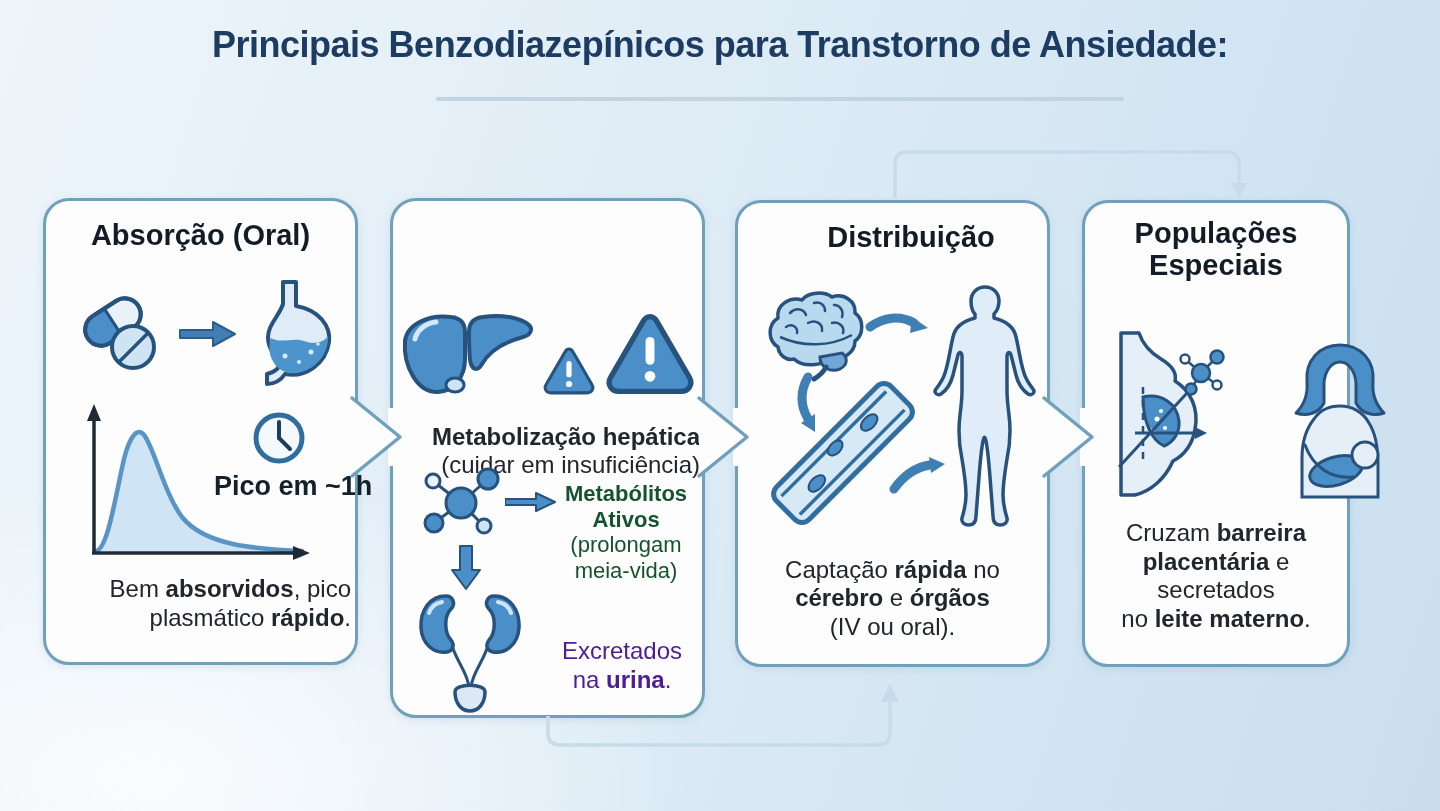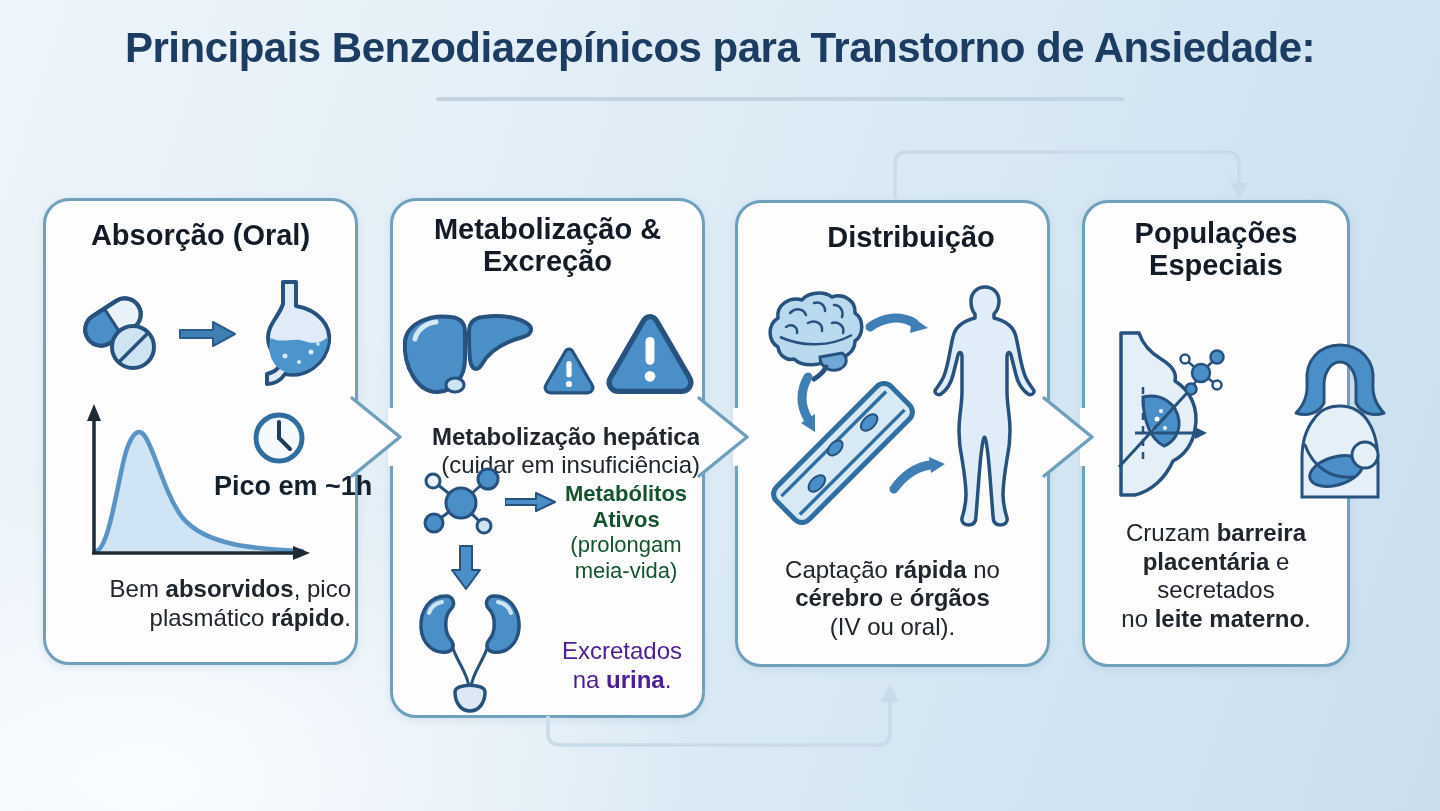--- a/index.html
+++ b/index.html
@@ -6,21 +6,21 @@
   html,body { margin:0; padding:0; }
   .stage {
     position:relative; width:1440px; height:811px; overflow:hidden;
     font-family:"Liberation Sans", sans-serif;
     background:
       radial-gradient(1000px 560px at 10% 96%, rgba(251,253,255,.95) 0%, rgba(251,253,255,0) 55%),
       linear-gradient(108deg,#edf5fa 0%,#e4eff7 30%,#d9e9f4 58%,#cfe3f1 82%,#cadeee 100%);
   }
   .main-title {
     position:absolute; top:24px; left:0; right:0; text-align:center;
-    font-size:42px; font-weight:700; color:#1d3c61; letter-spacing:-0.5px;
+    font-size:36px; font-weight:700; color:#1d3c61; letter-spacing:-0.5px;
   }
   .title-underline {
     position:absolute; left:436px; top:97px; width:688px; height:4px;
     background:#c2d3e1; border-radius:2px;
   }
   .panel {
     position:absolute; background:#fdfdfe;
     border:3.5px solid #6fa0bc; border-radius:26px;
     box-shadow:0 2px 8px rgba(110,150,185,.18);
   }
@@ -118,22 +118,20 @@
         <line x1="27" y1="27" x2="38" y2="38" stroke="#1e3d5c" stroke-width="4" stroke-linecap="round"></line>
       </svg>
       <div class="pico">Pico em ~1h</div>
     </div>
 
     <p class="caption"><span>Bem </span><span class="b">absorvidos</span><span>, pico
 plasmático </span><span class="b">rápido</span><span>.</span></p>
   </section>
 
   <section class="panel" id="p2">
-    <h2>Metabolização &amp;
-Excreção</h2>
 
     <div class="liver-row">
       <svg width="132" height="84" viewBox="0 0 132 84">
         <path d="M4,30 C6,13 28,3 50,6 C60,7 64,12 64,21 L64,48 C64,66 53,80 37,81 C17,82 2,56 4,30 Z" fill="#4b8fc8" stroke="#27527e" stroke-width="4" stroke-linejoin="round"></path>
         <path d="M68,21 C68,12 72,7 82,6 C102,3 120,7 128,14 C132,18 130,24 122,26 C104,31 89,39 81,53 C77,60 72,59 70,53 C68,48 68,35 68,21 Z" fill="#4b8fc8" stroke="#27527e" stroke-width="4" stroke-linejoin="round"></path>
         <path d="M14,28 C16,19 25,12 35,11" stroke="#d5e8f6" stroke-width="5" fill="none" stroke-linecap="round"></path>
         <ellipse cx="54" cy="74" rx="9" ry="7" fill="#cfe4f3" stroke="#27527e" stroke-width="3"></ellipse>
       </svg>
       <svg width="52" height="48" viewBox="0 0 100 92">
         <path d="M42,10 C46,2 54,2 58,10 L94,72 C99,80 93,88 85,88 L15,88 C7,88 1,80 6,72 Z" fill="#4b8fc8" stroke="#27527e" stroke-width="6" stroke-linejoin="round"></path>

